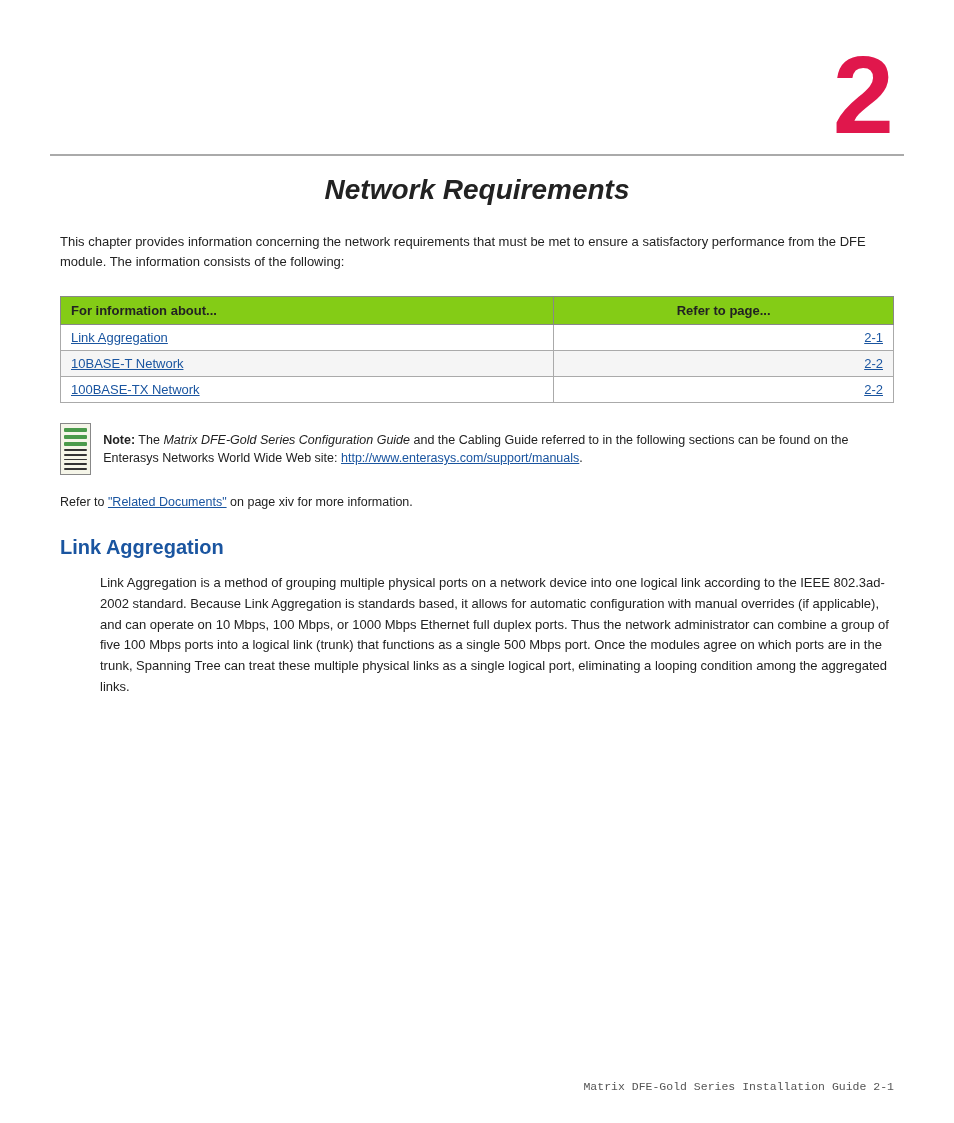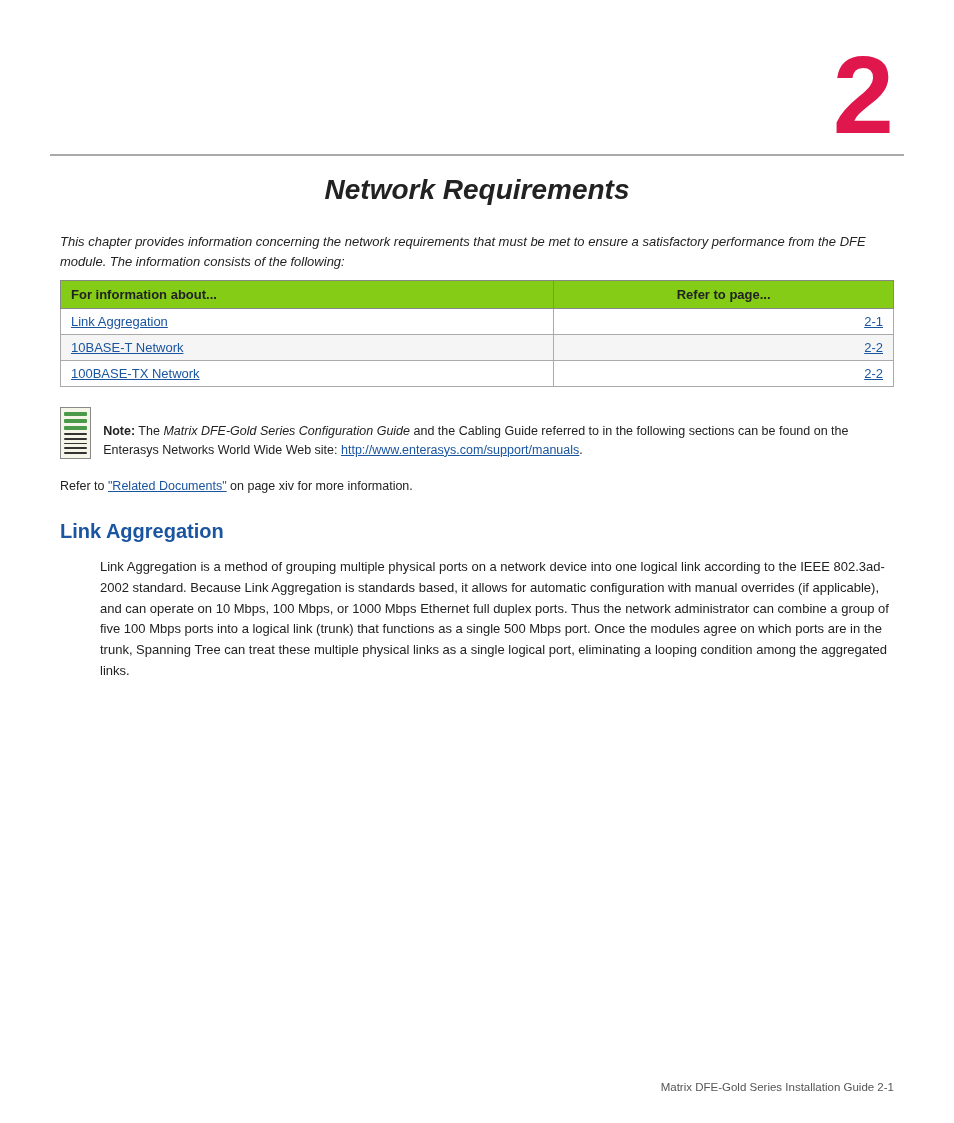--- a/index.html
+++ b/index.html
@@ -53,25 +53,24 @@
     .chapter-title {
       font-size: 28px;
       font-style: italic;
       font-weight: bold;
       color: #222;
       font-family: Arial, Helvetica, sans-serif;
     }
 
     
     .intro-paragraph {
-      margin: 0 60px 8px 60px;
+      margin: 0 60px 24px 60px;
       font-size: 13px;
       line-height: 1.55;
       color: #222;
-      font-style: italic;
     }
 
     
     .toc-table {
       margin: 0 60px 20px 60px;
       border-collapse: collapse;
       width: calc(100% - 120px);
     }
     .toc-table th {
       background: #84cc16;
@@ -106,21 +105,21 @@
     }
     .toc-table tr:nth-child(odd) td {
       background: #fff;
     }
 
     
     .note-box {
       margin: 0 60px 18px 60px;
       display: flex;
       flex-direction: row;
-      align-items: flex-end;
+      align-items: center;
       gap: 12px;
       border: none;
     }
     .note-text {
       font-size: 12.5px;
       line-height: 1.5;
       color: #222;
     }
     .note-text .note-label {
       font-weight: bold;
@@ -163,20 +162,21 @@
     }
 
     
     .page-footer {
       position: absolute;
       bottom: 30px;
       right: 60px;
       font-size: 11.5px;
       color: #555;
       text-align: right;
+      font-family: Liberation Mono, monospace;
     }
 
     
     .note-lines {
       display: flex;
       flex-direction: column;
       justify-content: center;
       gap: 3px;
       padding: 4px 3px;
       border: 1.5px solid #888;

